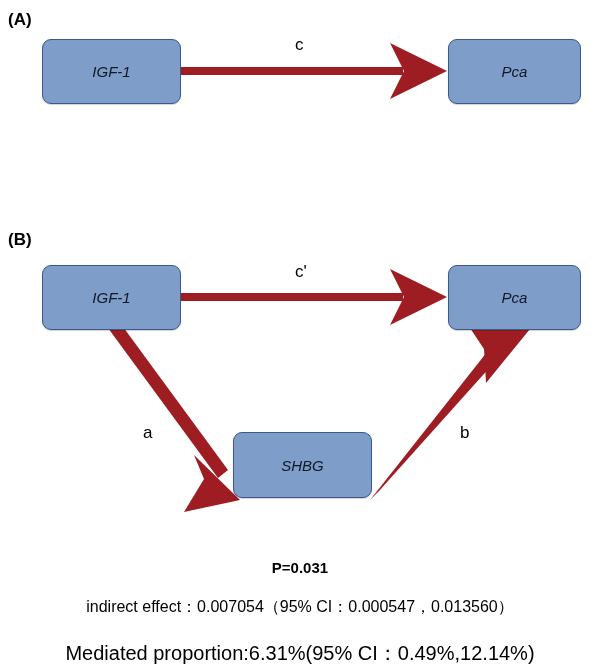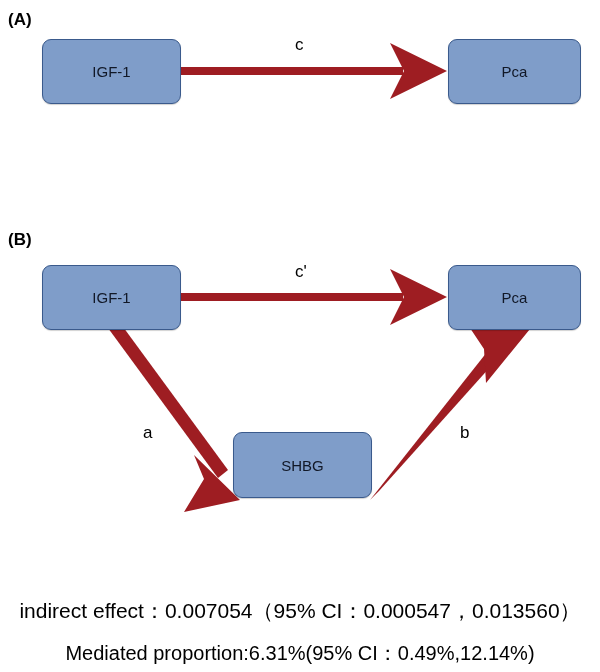--- a/index.html
+++ b/index.html
@@ -37,20 +37,21 @@
   .node-box {
     position: absolute;
     box-sizing: border-box;
     background: #7f9dc9;
     border: 1px solid #3a5a8c;
     border-radius: 9px;
     display: flex;
     align-items: center;
     justify-content: center;
     box-shadow: 0 1px 1px rgba(0,0,0,0.18);
+    font-style: italic;
   }
   .node-label {
     font-family: "Liberation Sans", sans-serif;
     font-size: 15px;
     color: #111827;
     line-height: 1;
     white-space: nowrap;
   }
 
   
@@ -85,21 +86,21 @@
     color: #000000;
     white-space: nowrap;
   }
   #stat-pvalue {
     top: 559px;
     font-size: 15px;
     font-weight: bold;
   }
   #stat-indirect-effect {
     top: 597px;
-    font-size: 21px;
+    font-size: 16px;
     text-align: center;
   }
   #stat-mediated-proportion {
     top: 640px;
     font-size: 20px;
   }
 
   svg.arrow-layer {
     position: absolute;
     left: 0;
@@ -162,18 +163,19 @@
   <div class="node-box" id="box-b-shbg">
     <span class="node-label">SHBG</span>
   </div>
 
   <div class="edge-label" id="edge-label-cprime">c'</div>
 
   <div class="edge-label" id="edge-label-a">a</div>
 
   <div class="edge-label" id="edge-label-b">b</div>
 
+  <div class="stats-line" id="stat-pvalue">P=0.031</div>
 
   <div class="stats-line" id="stat-indirect-effect">indirect effect：0.007054（95% CI：0.000547，0.013560）</div>
 
   <div class="stats-line" id="stat-mediated-proportion">Mediated proportion:6.31%(95% CI：0.49%,12.14%)</div>
 
 </div>
 
 </body></html>

